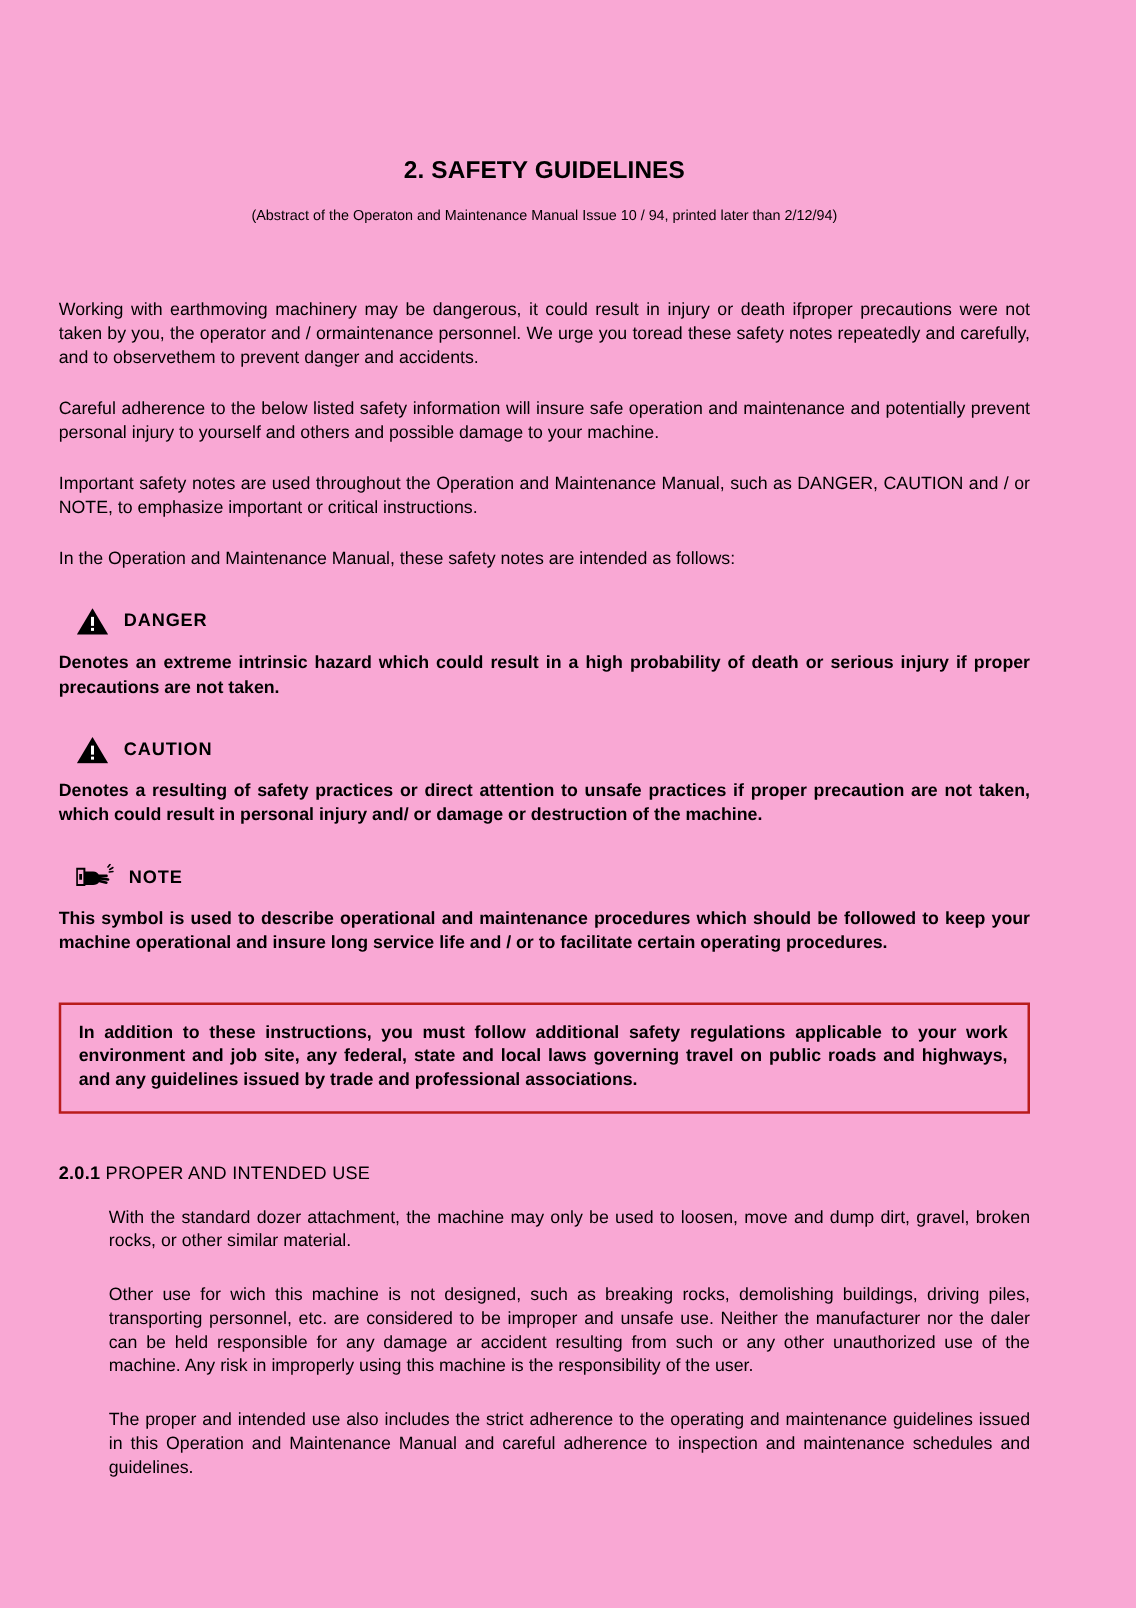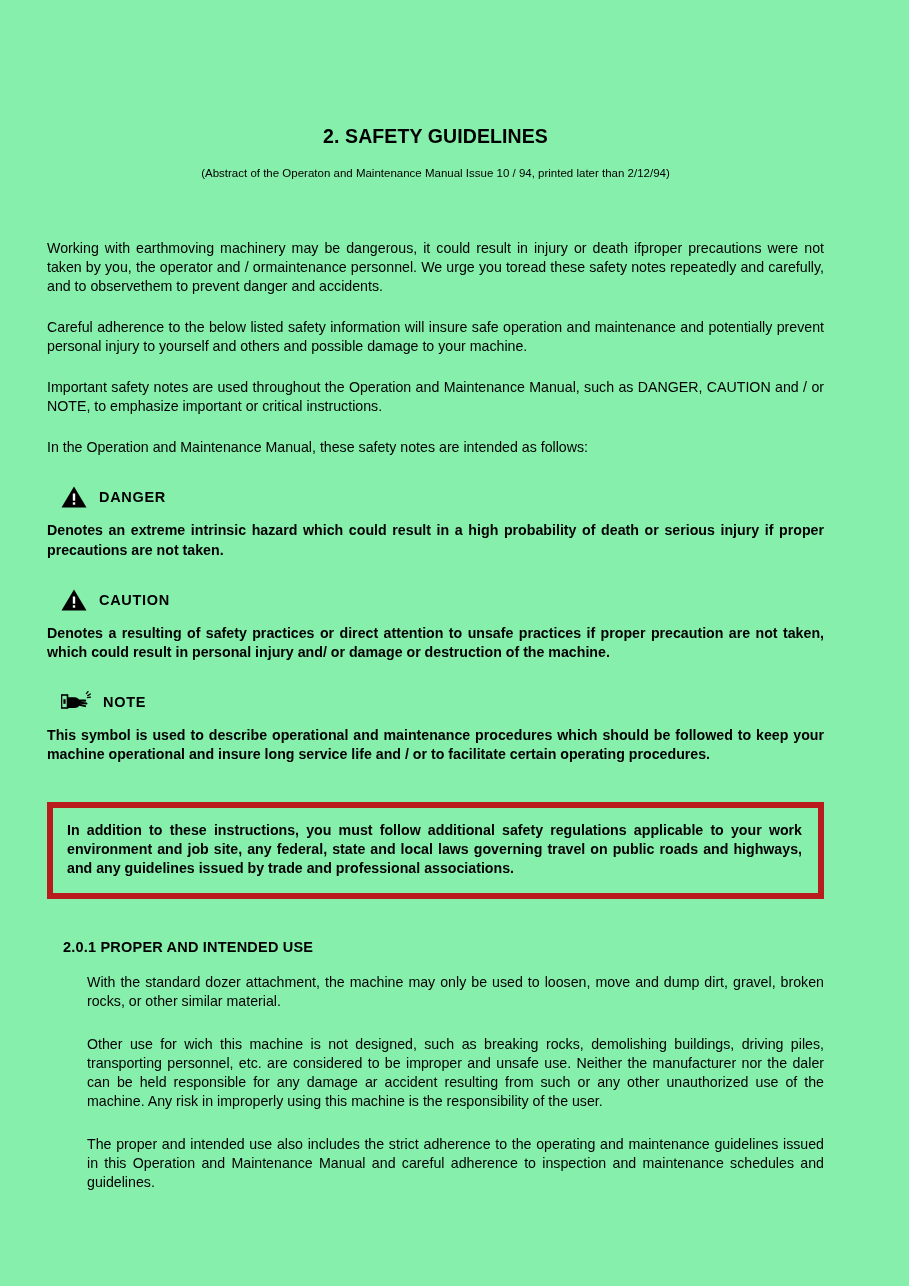--- a/index.html
+++ b/index.html
@@ -10,21 +10,21 @@
 
   body {
     font-family: "Liberation Sans", sans-serif;
     color: #000000;
   }
 
   .page {
     position: relative;
     width: 909px;
     height: 1286px;
-    background: #86efac;
+    background: #f9a8d4;
     box-sizing: border-box;
     overflow: hidden;
   }
 
   
   .content {
     position: absolute;
     left: 47px;
     top: 0;
     width: 777px;
@@ -107,21 +107,21 @@
   .icon-hand {
     width: 30px;
     height: 22px;
     display: block;
     flex: 0 0 auto;
   }
 
   
   .callout {
     margin-top: 38px;
-    border: 6px solid #b91c1c;
+    border: 2px solid #b91c1c;
     padding: 13px 16px 14px 14px;
     box-sizing: border-box;
   }
 
   .callout-text {
     font-size: 14.2px;
     font-weight: bold;
     line-height: 1.36;
     text-align: justify;
     margin: 0;
@@ -129,25 +129,24 @@
 
   
   .section-head {
     padding-top: 40px;
     font-size: 14.5px;
     letter-spacing: 0.2px;
   }
 
   .section-num {
     font-weight: bold;
-    margin-left: 16px;
   }
 
   .section-name {
-    font-weight: bold;
+    font-weight: normal;
   }
 
   .indent-group {
     padding-left: 40px;
     padding-right: 0;
   }
 
   .indent-group .para {
     padding-top: 24px;
   }

